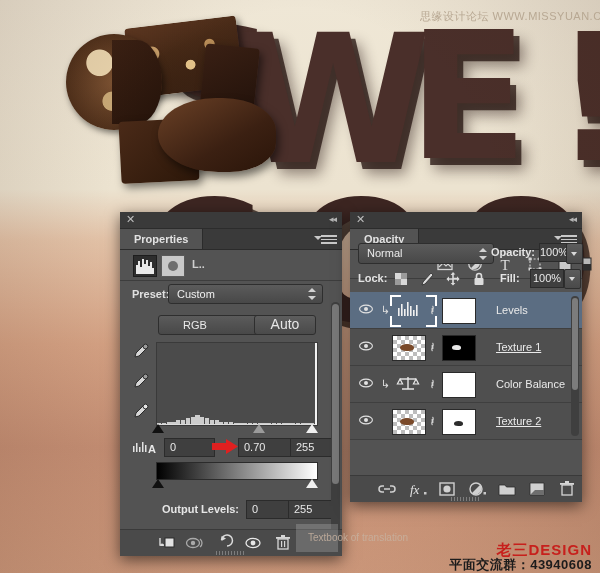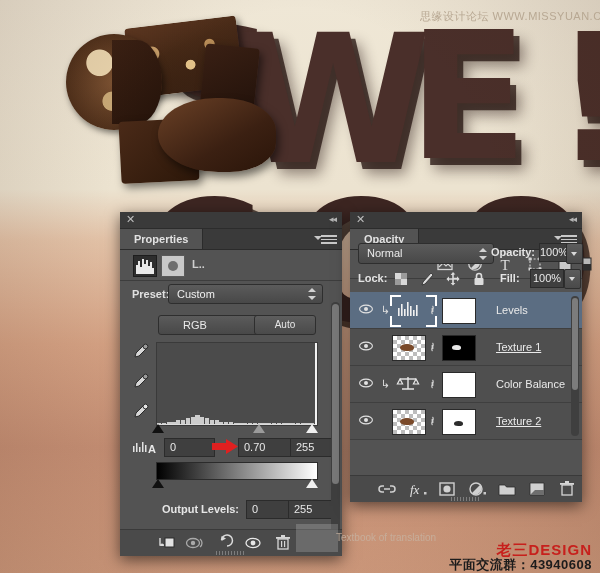--- a/index.html
+++ b/index.html
@@ -93,21 +93,21 @@
   .wm-brand{
     position:absolute;right:8px;top:541px;font-size:15px;font-weight:bold;
     color:#c7201c;letter-spacing:1px;white-space:nowrap;
   }
   .wm-qq{
     position:absolute;right:8px;top:556px;font-size:13px;font-weight:bold;
     color:#1c1c1c;letter-spacing:.5px;white-space:nowrap;
   }
   .wm-trans{
     position:absolute;left:308px;top:532px;font-size:10px;color:#c7b2a0;
-    opacity:.85;white-space:nowrap;margin-left:28px;
+    opacity:.85;white-space:nowrap;
   }
   .wm-box{
     position:absolute;left:296px;top:524px;width:42px;height:28px;
     background:rgba(255,255,255,.18);
   }
 
   
   .panel{
     position:absolute;background:#535353;
     box-shadow:0 4px 14px rgba(0,0,0,.55);
@@ -139,21 +139,21 @@
   .panel-menu i{display:block;height:1.5px;background:#c8c8c8;margin-top:2px;}
   .panel-menu b{
     position:absolute;left:-7px;top:3px;width:0;height:0;
     border-left:4px solid transparent;border-right:4px solid transparent;
     border-top:4px solid #c8c8c8;
   }
 
   .ps-btn{
     background:linear-gradient(#5d5d5d,#4a4a4a);
     border:1px solid #2e2e2e;border-radius:3px;color:#e6e6e6;
-    font-size:10px;text-align:center;
+    font-size:14px;text-align:center;
   }
   .ps-field{
     background:#3f3f3f;border:1px solid #2b2b2b;color:#e8e8e8;
     font-size:11px;
   }
   .ps-select{
     background:linear-gradient(#5b5b5b,#484848);
     border:1px solid #2e2e2e;border-radius:3px;color:#eaeaea;
     font-size:11px;position:relative;
   }

